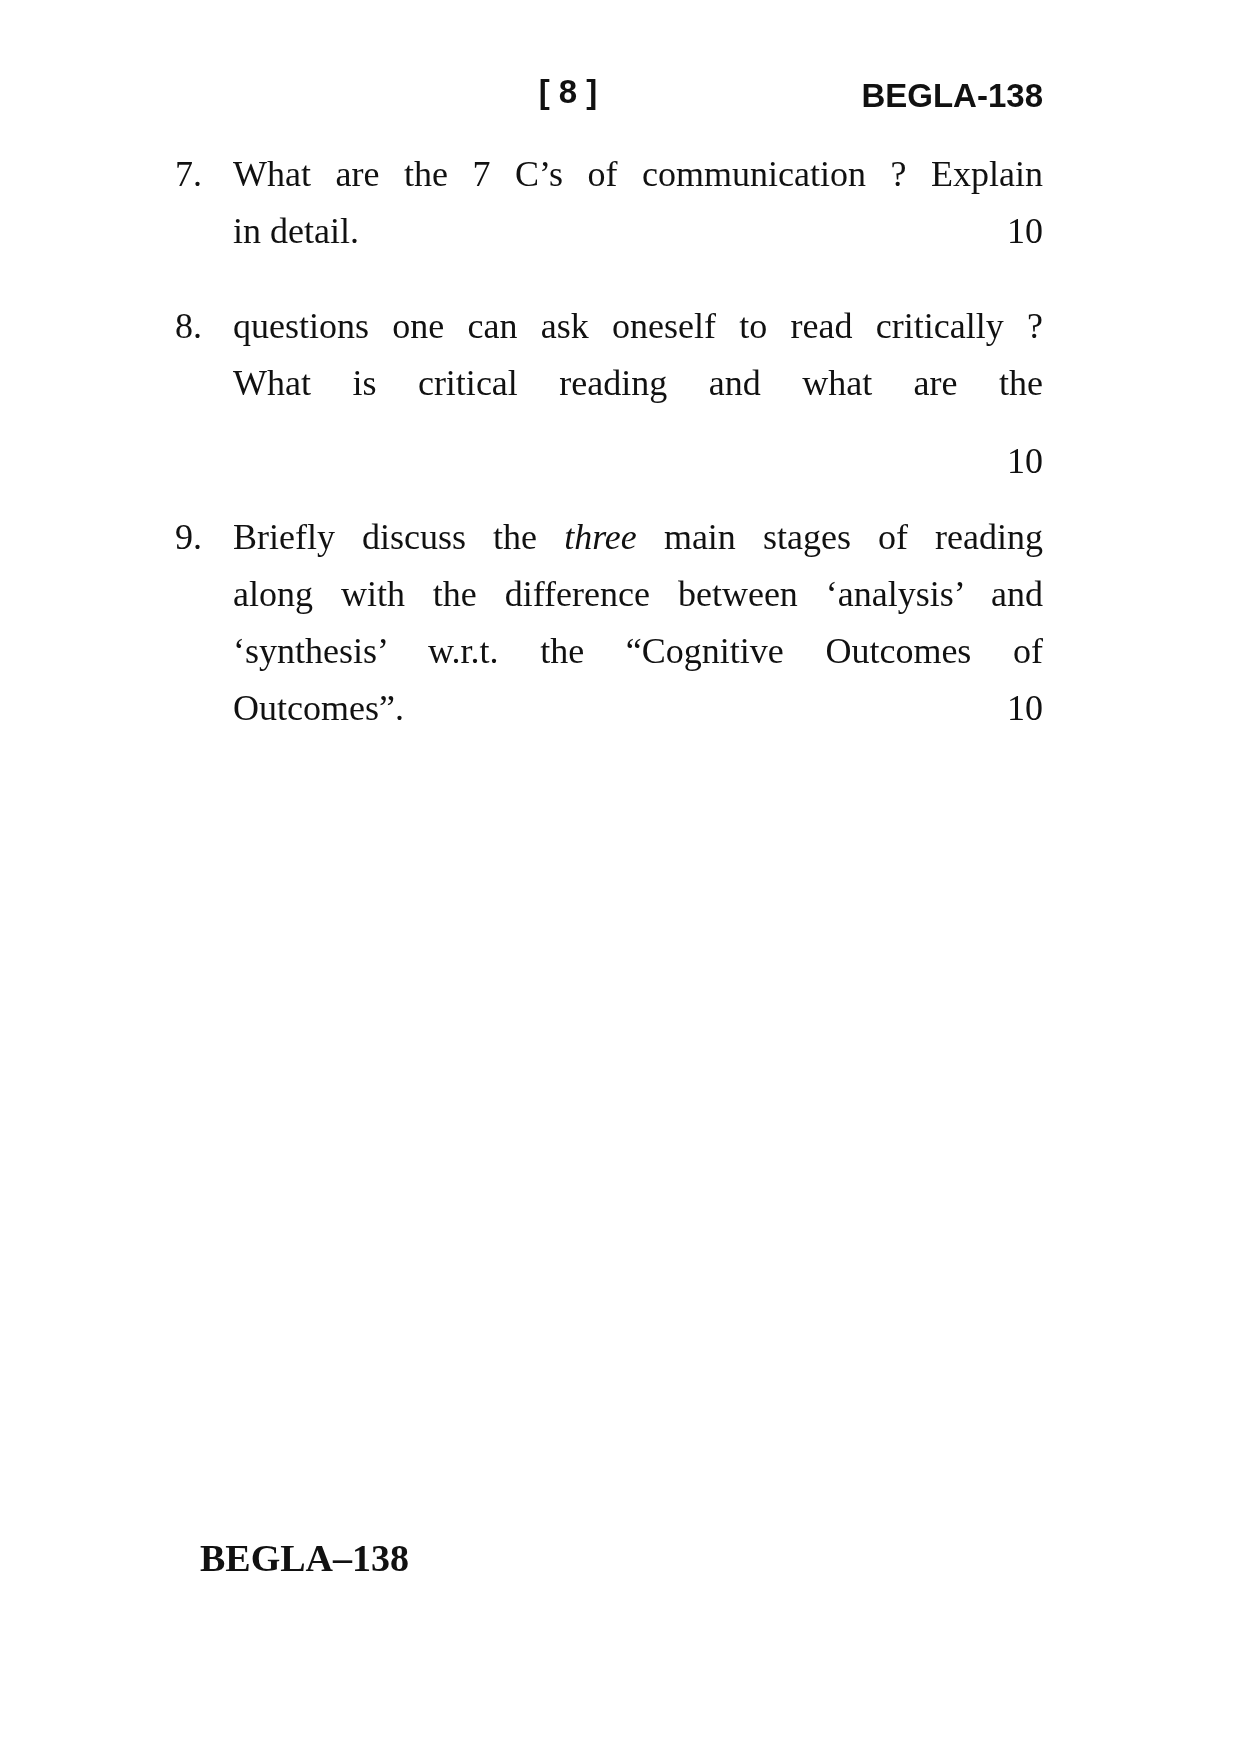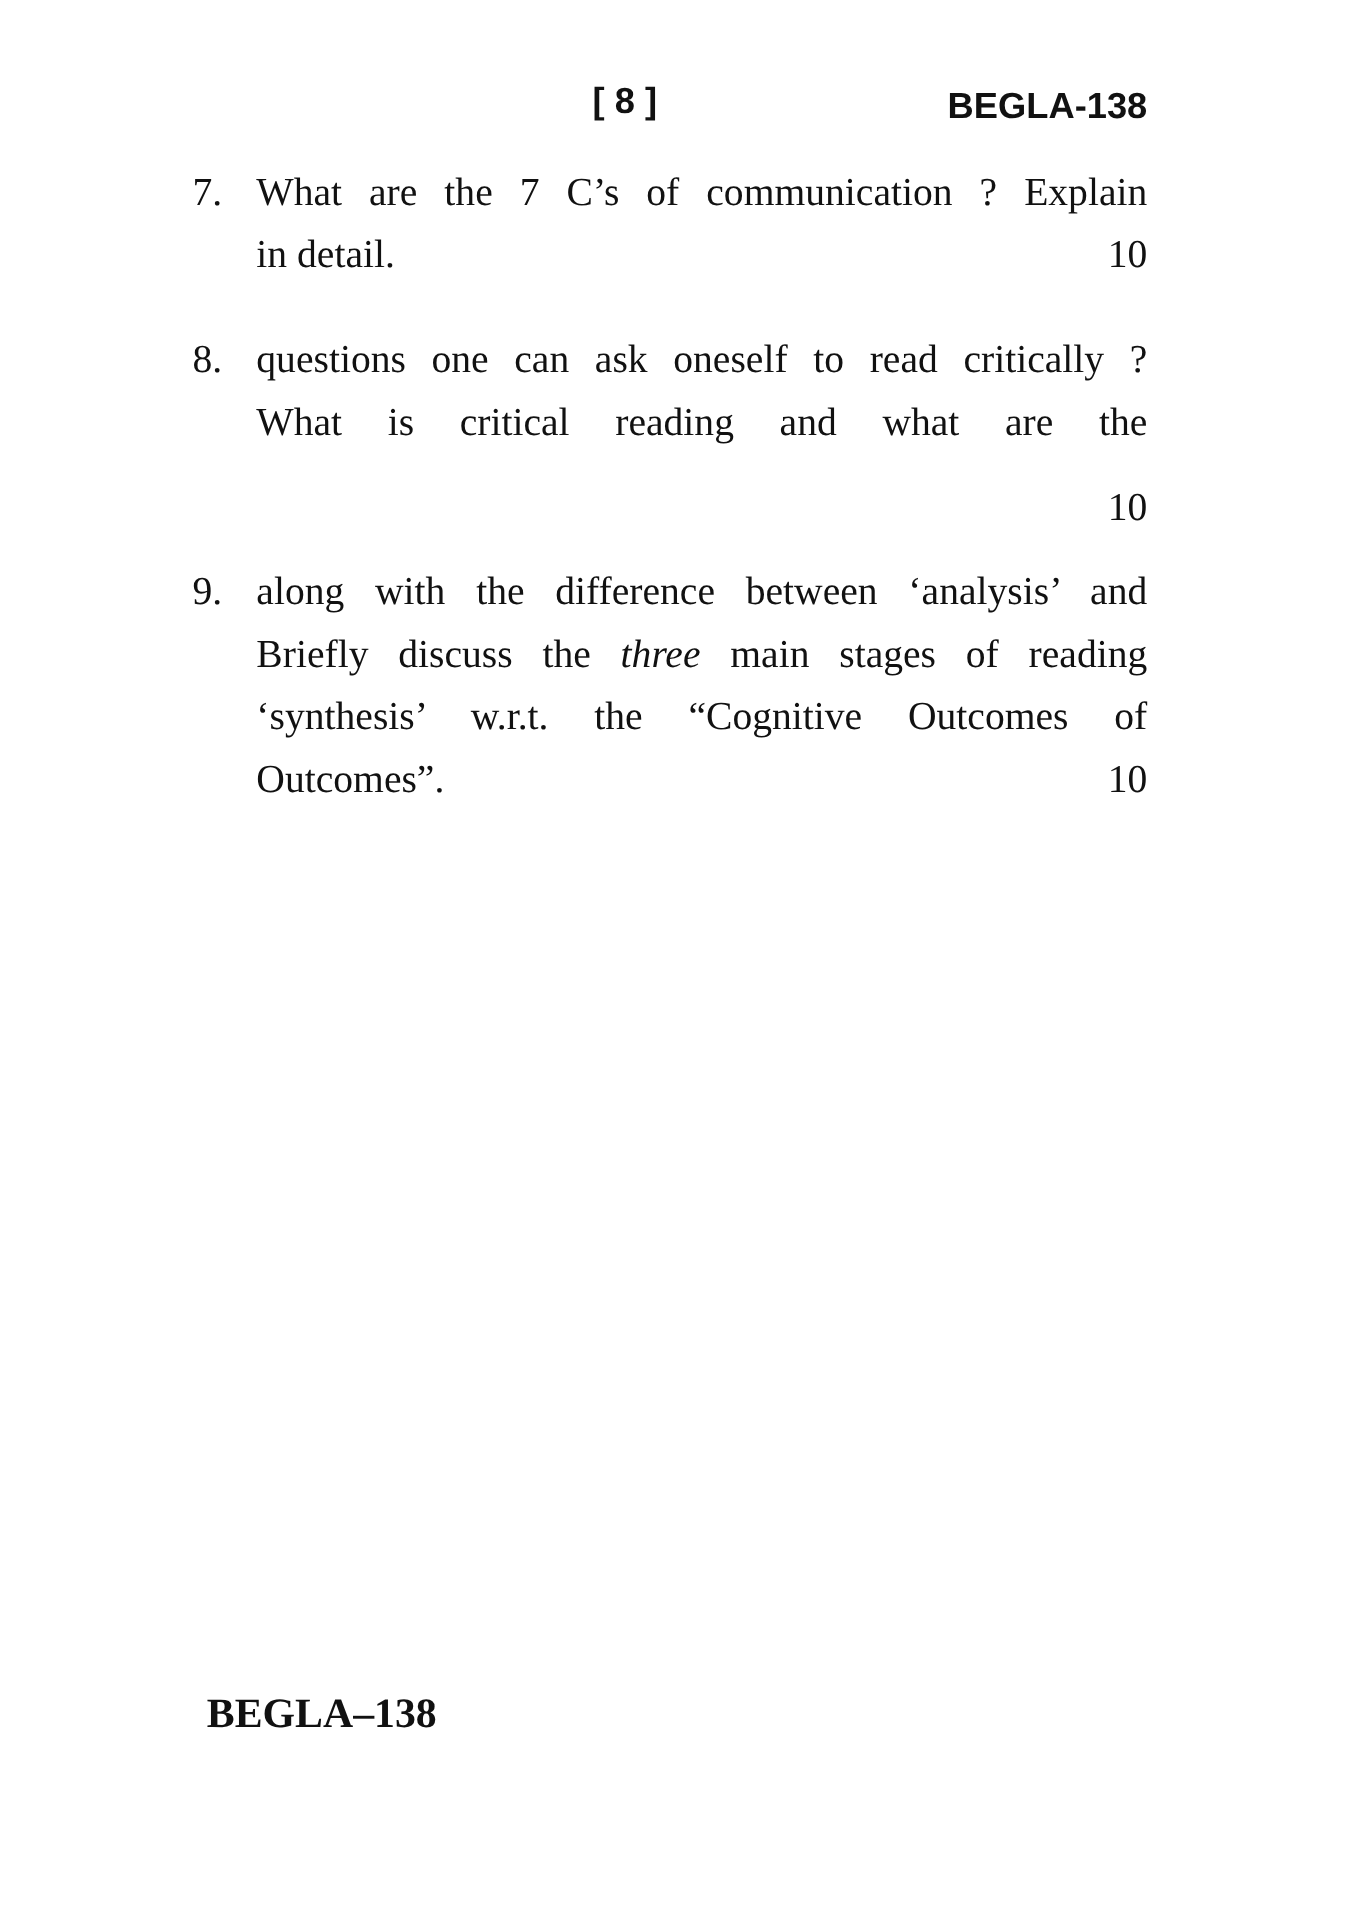--- a/index.html
+++ b/index.html
@@ -70,21 +70,21 @@
   .marks-line {
     text-align: right;
     margin-top: 21px;
   }
   .marks { font-style: normal; }
   em { font-style: italic; }
   
   .footer {
     position: absolute;
     top: 1536px;
-    left: 188px;
+    left: 200px;
     font-family: "Liberation Serif", serif;
     font-weight: bold;
     font-size: 38px;
     line-height: 44px;
   }
 </style>
 </head>
 <body>
 
 <div class="page">
@@ -114,22 +114,22 @@
         <div class="qline just">What is critical reading and what are the</div>
         <div class="qline marks-line">
           <span class="marks">10</span>
         </div>
       </div>
     </div>
 
     <div class="question q9">
       <div class="qnum">9.</div>
       <div class="qbody">
+        <div class="qline just"><span>Briefly discuss the </span><em>three</em><span> main stages of reading</span></div>
         <div class="qline just">along with the difference between ‘analysis’ and</div>
-        <div class="qline just"><span>Briefly discuss the </span><em>three</em><span> main stages of reading</span></div>
         <div class="qline just">‘synthesis’ w.r.t. the “Cognitive Outcomes of</div>
         <div class="qline flexline">
           <span>Outcomes”.</span>
           <span class="marks">10</span>
         </div>
       </div>
     </div>
 
   </div>
 

